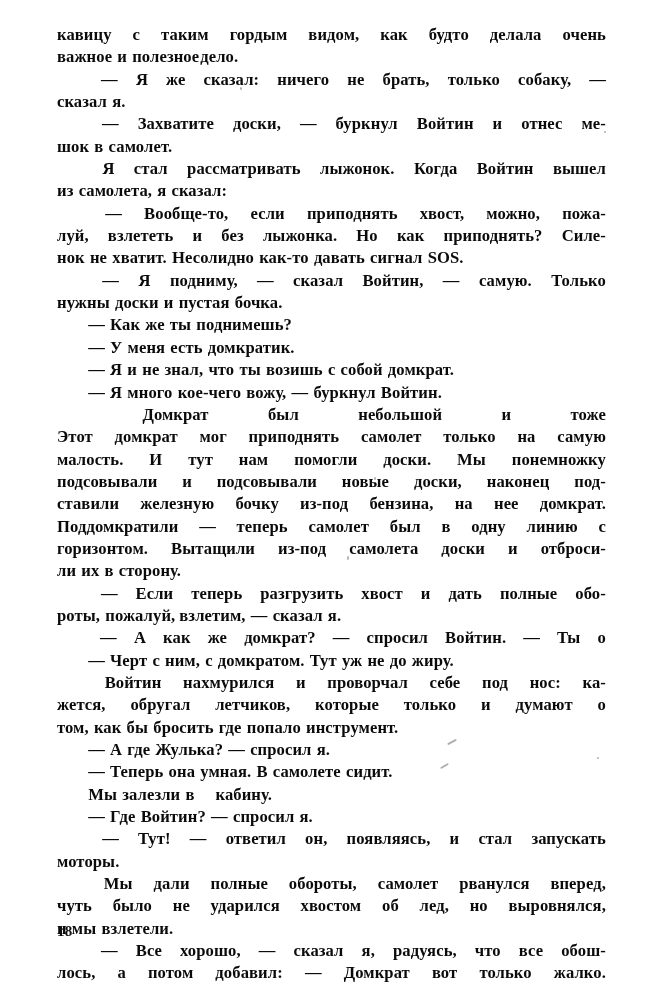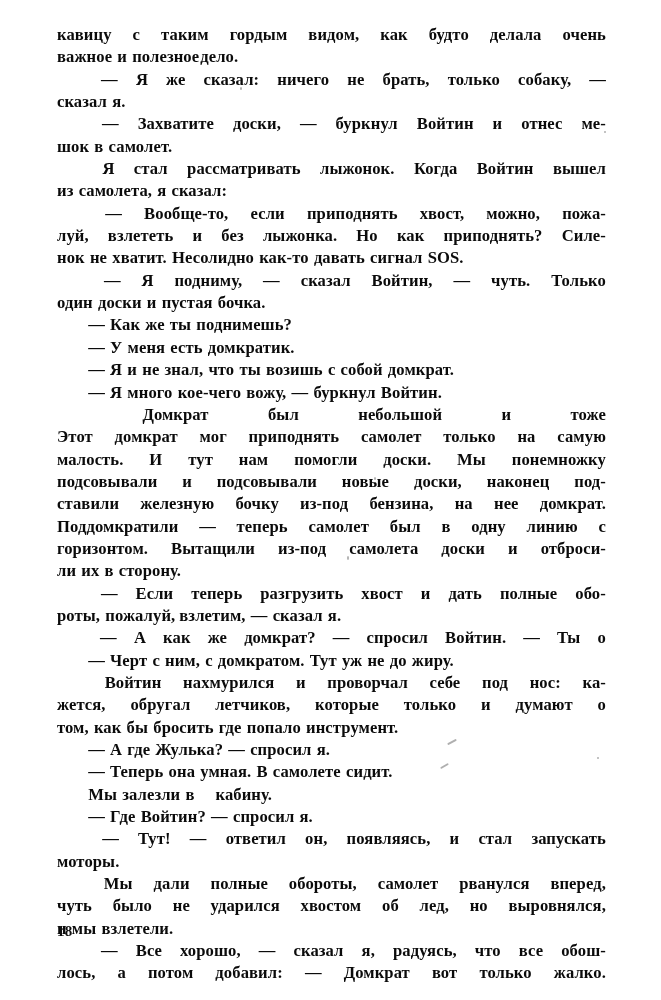--- a/index.html
+++ b/index.html
@@ -98,22 +98,22 @@
       <div class="line flush"><span class="w">важное</span><span class="w" style="margin-left: 5.2px;">и</span><span class="w" style="margin-left: 5.2px;">полезное</span><span class="w" style="margin-left: 1px;">дело.</span></div>
       <div class="line just"><span class="indent"></span><span class="w dash">—</span><span class="w">Я</span><span class="w">же</span><span class="w">сказал:</span><span class="w">ничего</span><span class="w">не</span><span class="w">брать,</span><span class="w">только</span><span class="w">собаку,</span><span class="w dash">—</span></div>
       <div class="line flush"><span class="w">сказал</span><span class="w" style="margin-left: 5.2px;">я.</span></div>
       <div class="line just"><span class="indent"></span><span class="w dash">—</span><span class="w">Захватите</span><span class="w">доски,</span><span class="w dash">—</span><span class="w">буркнул</span><span class="w">Войтин</span><span class="w">и</span><span class="w">отнес</span><span class="w">ме-</span></div>
       <div class="line flush"><span class="w">шок</span><span class="w" style="margin-left: 5.2px;">в</span><span class="w" style="margin-left: 5.2px;">самолет.</span></div>
       <div class="line just"><span class="indent"></span><span class="w">Я</span><span class="w">стал</span><span class="w">рассматривать</span><span class="w">лыжонок.</span><span class="w">Когда</span><span class="w">Войтин</span><span class="w">вышел</span></div>
       <div class="line flush"><span class="w">из</span><span class="w" style="margin-left: 5.2px;">самолета,</span><span class="w" style="margin-left: 5.2px;">я</span><span class="w" style="margin-left: 5.2px;">сказал:</span></div>
       <div class="line just"><span class="indent"></span><span class="w dash">—</span><span class="w">Вообще-то,</span><span class="w">если</span><span class="w">приподнять</span><span class="w">хвост,</span><span class="w">можно,</span><span class="w">пожа-</span></div>
       <div class="line just"><span class="w">луй,</span><span class="w">взлететь</span><span class="w">и</span><span class="w">без</span><span class="w">лыжонка.</span><span class="w">Но</span><span class="w">как</span><span class="w">приподнять?</span><span class="w">Силе-</span></div>
       <div class="line flush"><span class="w">нок</span><span class="w" style="margin-left: 5.2px;">не</span><span class="w" style="margin-left: 5.2px;">хватит.</span><span class="w" style="margin-left: 5.2px;">Несолидно</span><span class="w" style="margin-left: 5.2px;">как-то</span><span class="w" style="margin-left: 5.2px;">давать</span><span class="w" style="margin-left: 5.2px;">сигнал</span><span class="w" style="margin-left: 5.2px;">SOS.</span></div>
-      <div class="line just"><span class="indent"></span><span class="w dash">—</span><span class="w">Я</span><span class="w">подниму,</span><span class="w dash">—</span><span class="w">сказал</span><span class="w">Войтин,</span><span class="w dash">—</span><span class="w">чуть.</span><span class="w">Только</span></div>
-      <div class="line flush"><span class="w">один</span><span class="w" style="margin-left: 5.2px;">доски</span><span class="w" style="margin-left: 5.2px;">и</span><span class="w" style="margin-left: 5.2px;">пустая</span><span class="w" style="margin-left: 5.2px;">бочка.</span></div>
+      <div class="line just"><span class="indent"></span><span class="w dash">—</span><span class="w">Я</span><span class="w">подниму,</span><span class="w dash">—</span><span class="w">сказал</span><span class="w">Войтин,</span><span class="w dash">—</span><span class="w">самую.</span><span class="w">Только</span></div>
+      <div class="line flush"><span class="w">нужны</span><span class="w" style="margin-left: 5.2px;">доски</span><span class="w" style="margin-left: 5.2px;">и</span><span class="w" style="margin-left: 5.2px;">пустая</span><span class="w" style="margin-left: 5.2px;">бочка.</span></div>
       <div class="line flush"><span class="indent"></span><span class="w dash" style="margin-left: 5.2px;">—</span><span class="w" style="margin-left: 5.2px;">Как</span><span class="w" style="margin-left: 5.2px;">же</span><span class="w" style="margin-left: 5.2px;">ты</span><span class="w" style="margin-left: 5.2px;">поднимешь?</span></div>
       <div class="line flush"><span class="indent"></span><span class="w dash" style="margin-left: 5.2px;">—</span><span class="w" style="margin-left: 5.2px;">У</span><span class="w" style="margin-left: 5.2px;">меня</span><span class="w" style="margin-left: 5.2px;">есть</span><span class="w" style="margin-left: 5.2px;">домкратик.</span></div>
       <div class="line flush"><span class="indent"></span><span class="w dash" style="margin-left: 5.2px;">—</span><span class="w" style="margin-left: 5.2px;">Я</span><span class="w" style="margin-left: 5.2px;">и</span><span class="w" style="margin-left: 5.2px;">не</span><span class="w" style="margin-left: 5.2px;">знал,</span><span class="w" style="margin-left: 5.2px;">что</span><span class="w" style="margin-left: 5.2px;">ты</span><span class="w" style="margin-left: 5.2px;">возишь</span><span class="w" style="margin-left: 5.2px;">с</span><span class="w" style="margin-left: 5.2px;">собой</span><span class="w" style="margin-left: 5.2px;">домкрат.</span></div>
       <div class="line flush"><span class="indent"></span><span class="w dash" style="margin-left: 5.2px;">—</span><span class="w" style="margin-left: 5.2px;">Я</span><span class="w" style="margin-left: 5.2px;">много</span><span class="w" style="margin-left: 5.2px;">кое-чего</span><span class="w" style="margin-left: 5.2px;">вожу,</span><span class="w dash" style="margin-left: 5.2px;">—</span><span class="w" style="margin-left: 5.2px;">буркнул</span><span class="w" style="margin-left: 5.2px;">Войтин.</span></div>
       <div class="line just"><span class="indent"></span><span class="w">Домкрат</span><span class="w">был</span><span class="w">небольшой</span><span class="w">и</span><span class="w">тоже</span></div>
       <div class="line just"><span class="w">Этот</span><span class="w">домкрат</span><span class="w">мог</span><span class="w">приподнять</span><span class="w">самолет</span><span class="w">только</span><span class="w">на</span><span class="w">самую</span></div>
       <div class="line just"><span class="w">малость.</span><span class="w">И</span><span class="w">тут</span><span class="w">нам</span><span class="w">помогли</span><span class="w">доски.</span><span class="w">Мы</span><span class="w">понемножку</span></div>
       <div class="line just"><span class="w">подсовывали</span><span class="w">и</span><span class="w">подсовывали</span><span class="w">новые</span><span class="w">доски,</span><span class="w">наконец</span><span class="w">под-</span></div>
       <div class="line just"><span class="w">ставили</span><span class="w">железную</span><span class="w">бочку</span><span class="w">из-под</span><span class="w">бензина,</span><span class="w">на</span><span class="w">нее</span><span class="w">домкрат.</span></div>
       <div class="line just"><span class="w">Поддомкратили</span><span class="w dash">—</span><span class="w">теперь</span><span class="w">самолет</span><span class="w">был</span><span class="w">в</span><span class="w">одну</span><span class="w">линию</span><span class="w">с</span></div>

